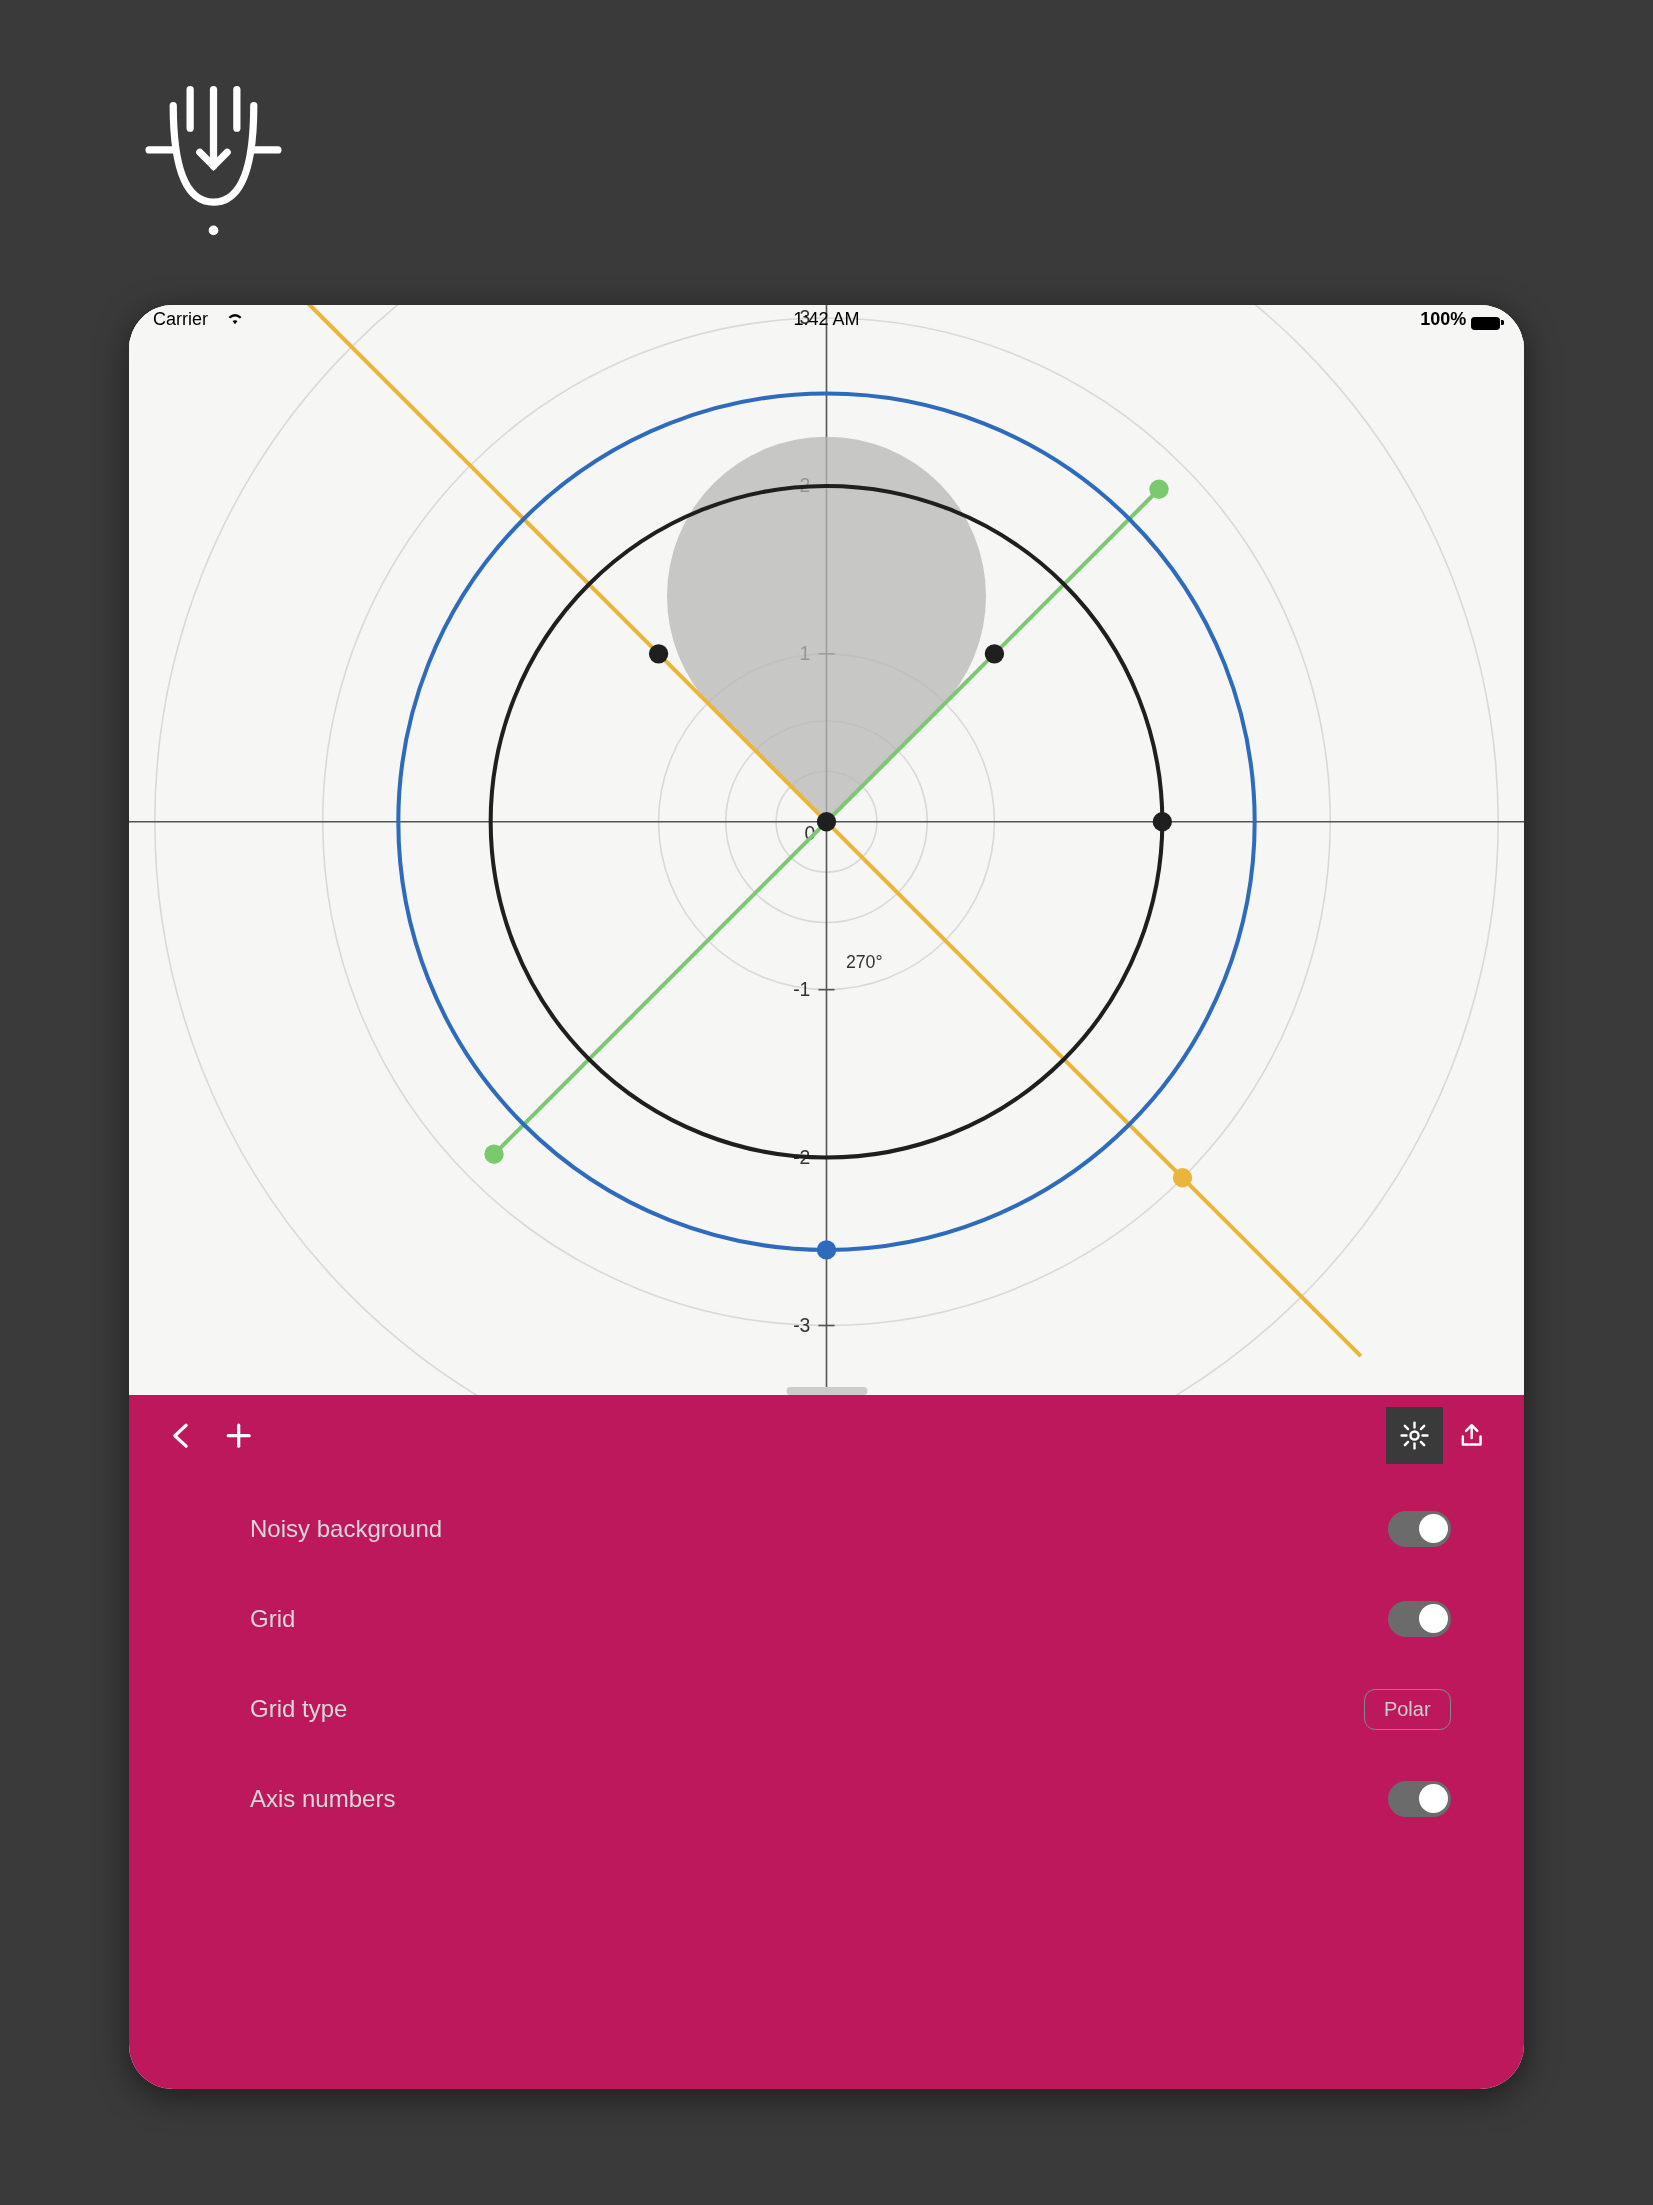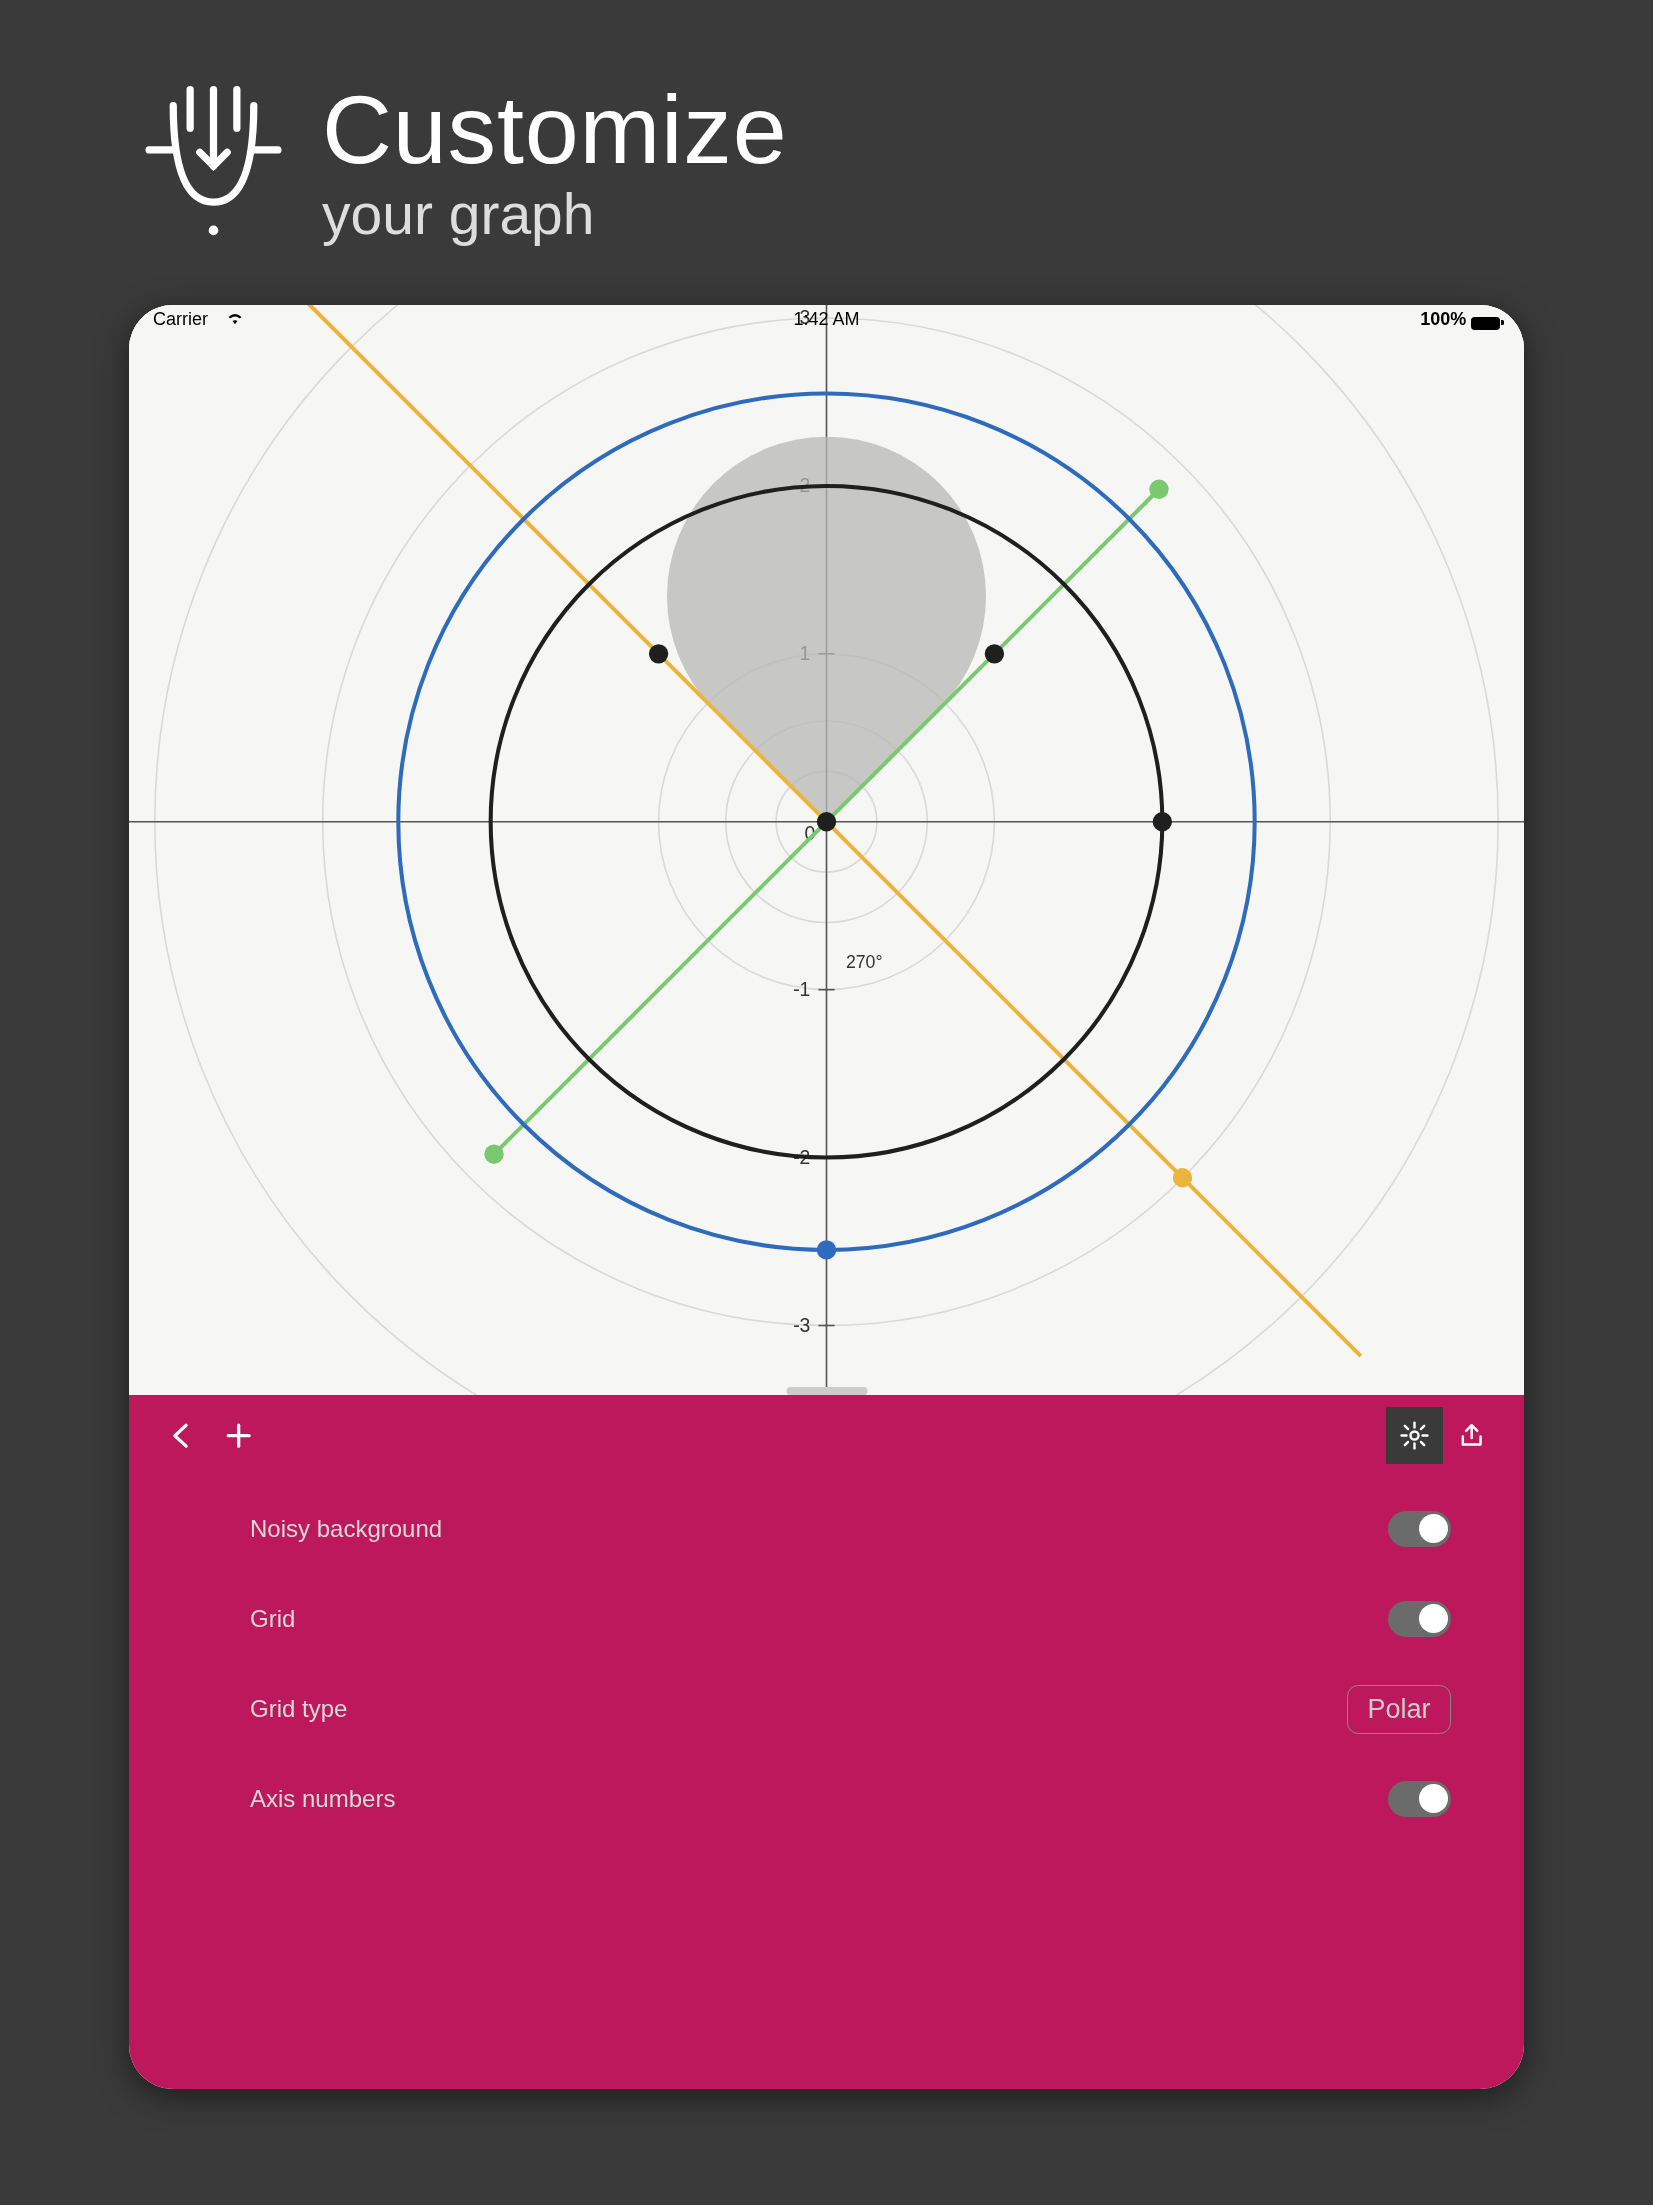--- a/index.html
+++ b/index.html
@@ -165,21 +165,21 @@
     background: #fff;
     transition: left 0.15s;
   }
   .toggle.on .knob { left: 31px; }
   .toggle.off .knob { left: 3.2px; background:#bbb; }
   .toggle.off { background: #5a5a5a; }
   .select-pill {
     border: 1.2px solid #888;
     border-radius: 11.3px;
     padding: 8px 19.4px;
-    font-size: 27px;
+    font-size: 20px;
     color: #ccc;
     cursor: pointer;
   }
 </style>
 </head>
 <body>
 
 <div class="stage" id="stage" style="transform: scale(1);">
 
   <div class="header-area">
@@ -189,24 +189,20 @@
           <line x1="15" y1="85" x2="45" y2="85"></line>
           <path d="M45 30 Q45 150 95 150 Q145 150 145 30"></path>
           <line x1="145" y1="85" x2="175" y2="85"></line>
           <line x1="95" y1="10" x2="95" y2="105"></line>
           <polyline points="78,88 95,105 112,88"></polyline>
           <line x1="66" y1="10" x2="66" y2="58"></line>
           <line x1="124" y1="10" x2="124" y2="58"></line>
         </g>
         <circle cx="95" cy="185" r="6" fill="#fff"></circle>
       </svg>
-    </div>
-    <div class="header-text">
-      <h1>Customize</h1>
-      <h2>your graph</h2>
     </div>
   </div>
 
   <div class="device-frame">
 
     <div class="status-bar">
       <div class="status-left">
         <span>Carrier</span>
         <span>
           <svg width="18" height="13" viewBox="0 0 22 16">

